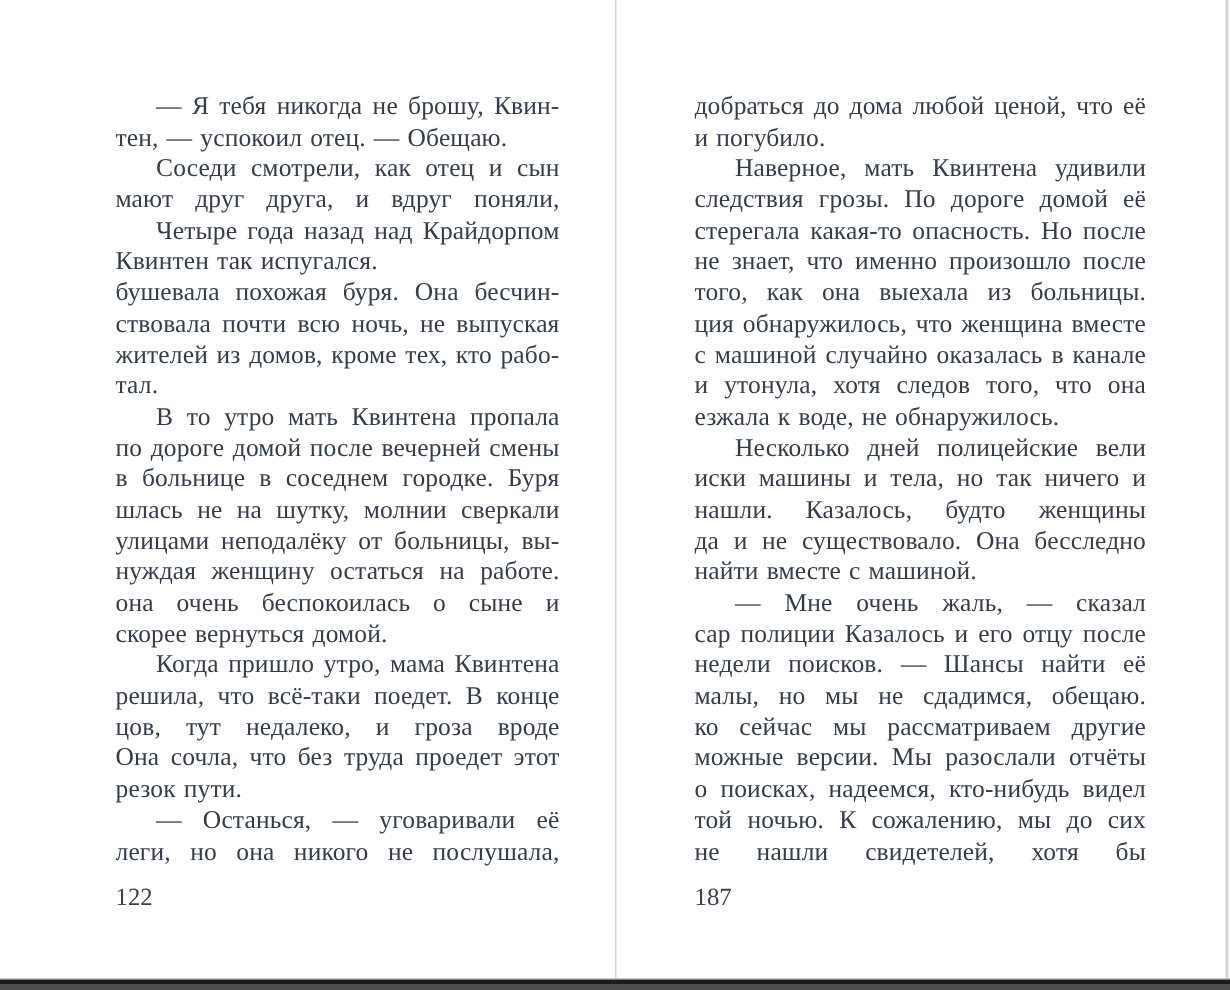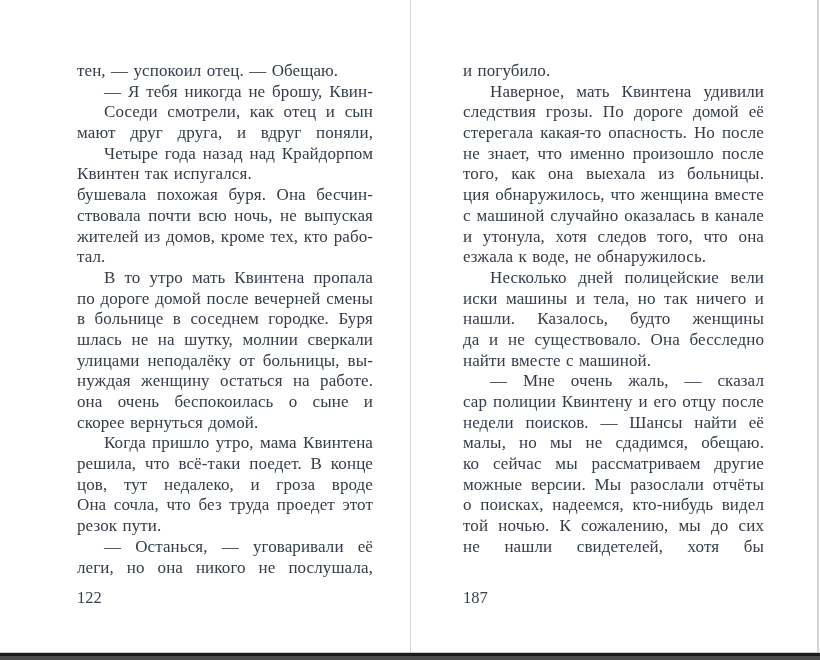--- a/index.html
+++ b/index.html
@@ -67,22 +67,22 @@
   .bottom-bar .edge-dark  { height: 3px; background: #1b1b1b; }
   .bottom-bar .edge-gray  { height: 4px; background: #4d4d4d; }
 </style>
 </head>
 <body>
 
 <div class="screen">
 
   <div class="page page-left">
     <div class="text-block">
+        <div class="line indent">— Я тебя никогда не брошу, Квин-</div>
         <div class="line end">тен, — успокоил отец. — Обещаю.</div>
-        <div class="line indent">— Я тебя никогда не брошу, Квин-</div>
         <div class="line indent">Соседи смотрели, как отец и сын обни-</div>
         <div class="line">мают друг друга, и вдруг поняли, почему</div>
         <div class="line indent">Четыре года назад над Крайдорпом</div>
         <div class="line end">Квинтен так испугался.</div>
         <div class="line">бушевала похожая буря. Она бесчин-</div>
         <div class="line">ствовала почти всю ночь, не выпуская</div>
         <div class="line">жителей из домов, кроме тех, кто рабо-</div>
         <div class="line end">тал.</div>
         <div class="line indent">В то утро мать Квинтена пропала</div>
         <div class="line">по дороге домой после вечерней смены</div>
@@ -98,37 +98,38 @@
         <div class="line">Она сочла, что без труда проедет этот от-</div>
         <div class="line end">резок пути.</div>
         <div class="line indent">— Останься, — уговаривали её кол-</div>
         <div class="line">леги, но она никого не послушала, решив</div>
       </div>
     <div class="page-number">122</div>
   </div>
 
   <div class="page page-right">
     <div class="text-block">
+        <div class="line">добраться до дома любой ценой, что её</div>
         <div class="line end">и погубило.</div>
         <div class="line indent">Наверное, мать Квинтена удивили по-</div>
         <div class="line">следствия грозы. По дороге домой её под-</div>
         <div class="line">стерегала какая-то опасность. Но после</div>
         <div class="line">не знает, что именно произошло после</div>
         <div class="line">того, как она выехала из больницы. Поли-</div>
         <div class="line">ция обнаружилось, что женщина вместе</div>
         <div class="line">с машиной случайно оказалась в канале</div>
         <div class="line">и утонула, хотя следов того, что она подъ-</div>
         <div class="line end">езжала к воде, не обнаружилось.</div>
         <div class="line indent">Несколько дней полицейские вели по-</div>
         <div class="line">иски машины и тела, но так ничего и не</div>
         <div class="line">нашли. Казалось, будто женщины никог-</div>
         <div class="line">да и не существовало. Она бесследно ис-</div>
         <div class="line end">найти вместе с машиной.</div>
         <div class="line indent">— Мне очень жаль, — сказал комис-</div>
-        <div class="line">сар полиции Квинтену и его отцу после</div>
+        <div class="line">сар полиции Казалось и его отцу после</div>
         <div class="line">недели поисков. — Шансы найти её очень</div>
         <div class="line">малы, но мы не сдадимся, обещаю. Одна-</div>
         <div class="line">ко сейчас мы рассматриваем другие воз-</div>
         <div class="line">можные версии. Мы разослали отчёты</div>
         <div class="line">о поисках, надеемся, кто-нибудь видел её</div>
         <div class="line">той ночью. К сожалению, мы до сих пор</div>
         <div class="line">не нашли свидетелей, хотя бы видевших,</div>
       </div>
     <div class="page-number">187</div>
   </div>

